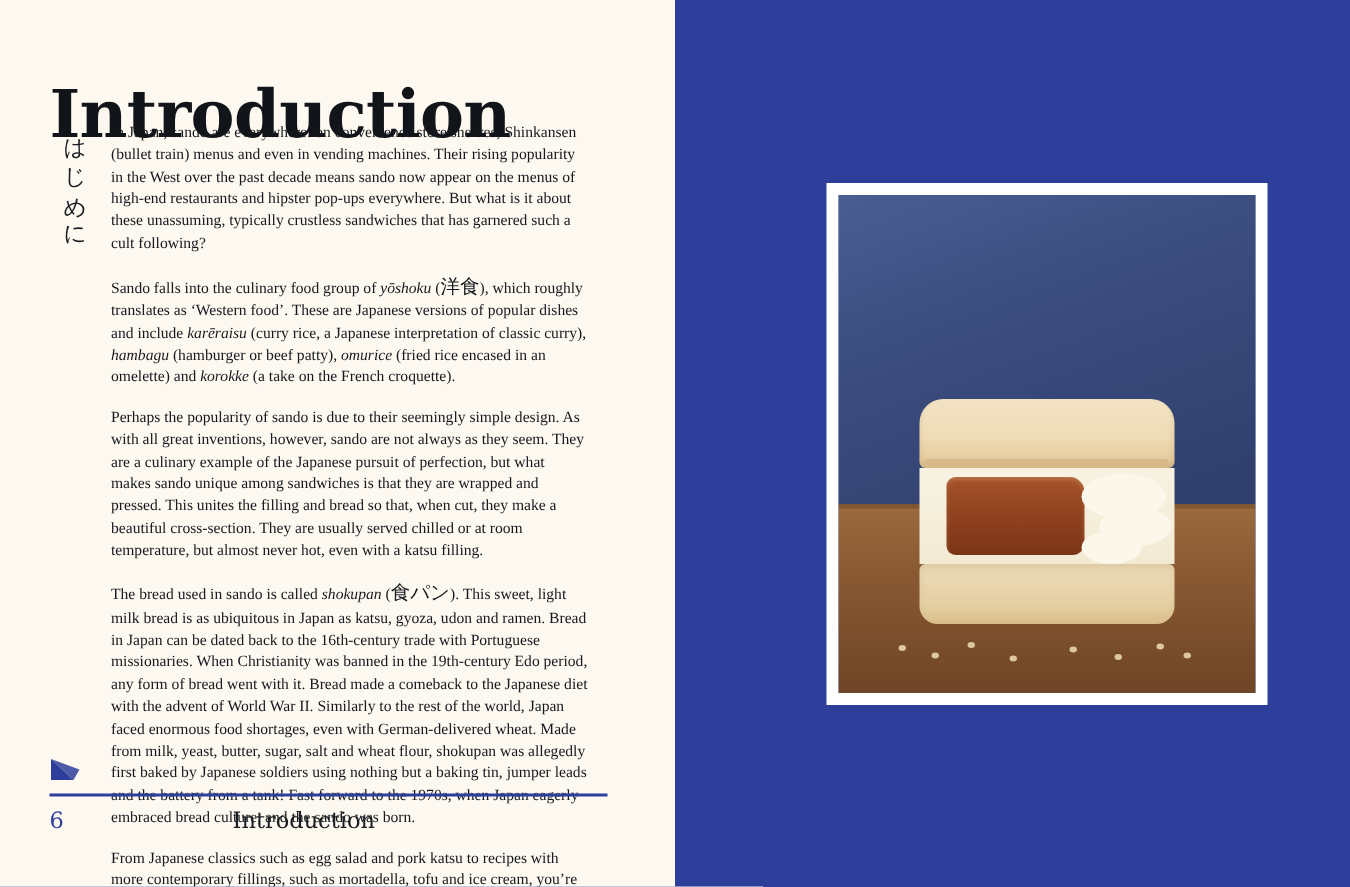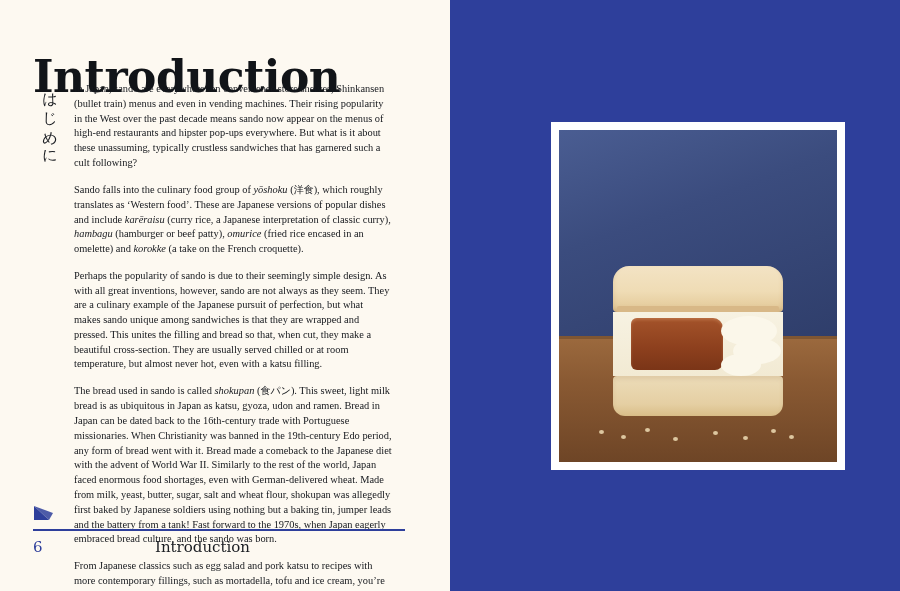--- a/index.html
+++ b/index.html
@@ -176,21 +176,21 @@
     line-height: 1.42;
     text-align: left;
   }
   .body-col p {
     margin: 0 12px 12px 0;
   }
   .body-col em {
   }
   .jp-inline {
     font-family: Liberation Mono, monospace;
-    font-size: 10px;
+    font-size: 13px;
   }
   
   .footer-rule {
     position: absolute;
     left: 33px;
     top: 529px;
     width: 372px;
     height: 1.5px;
     background: #2e3f9b;
   }

